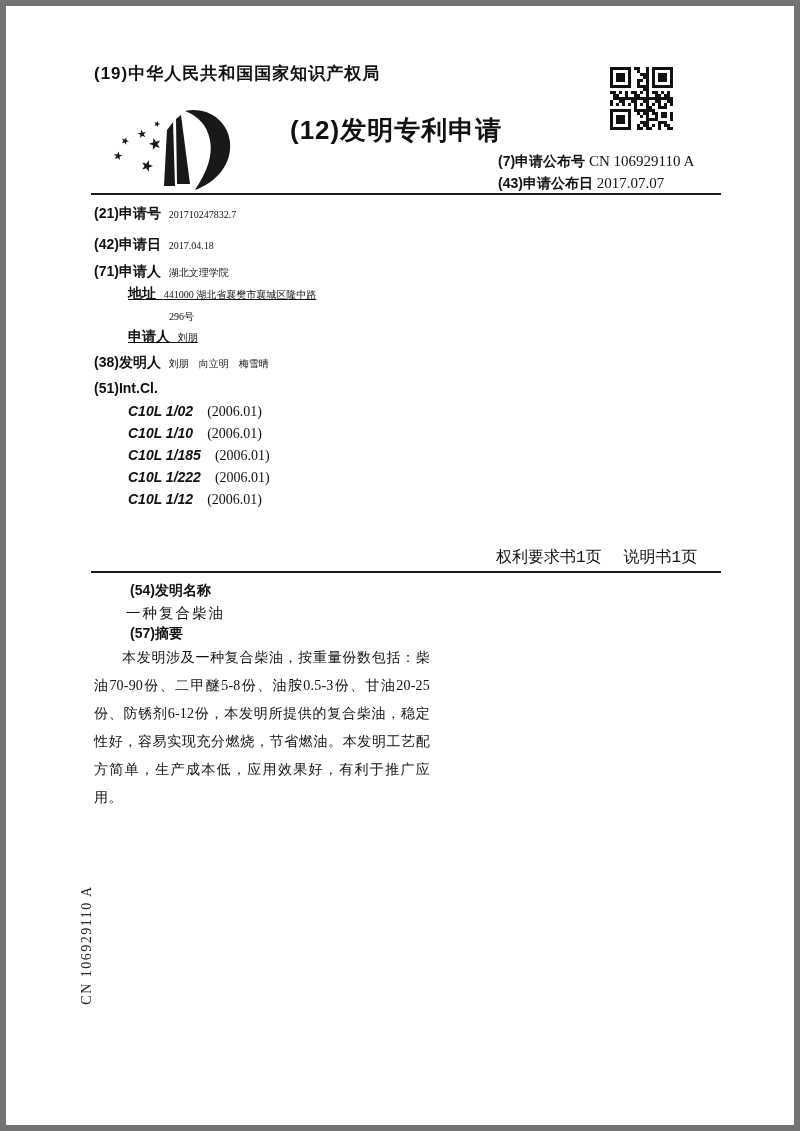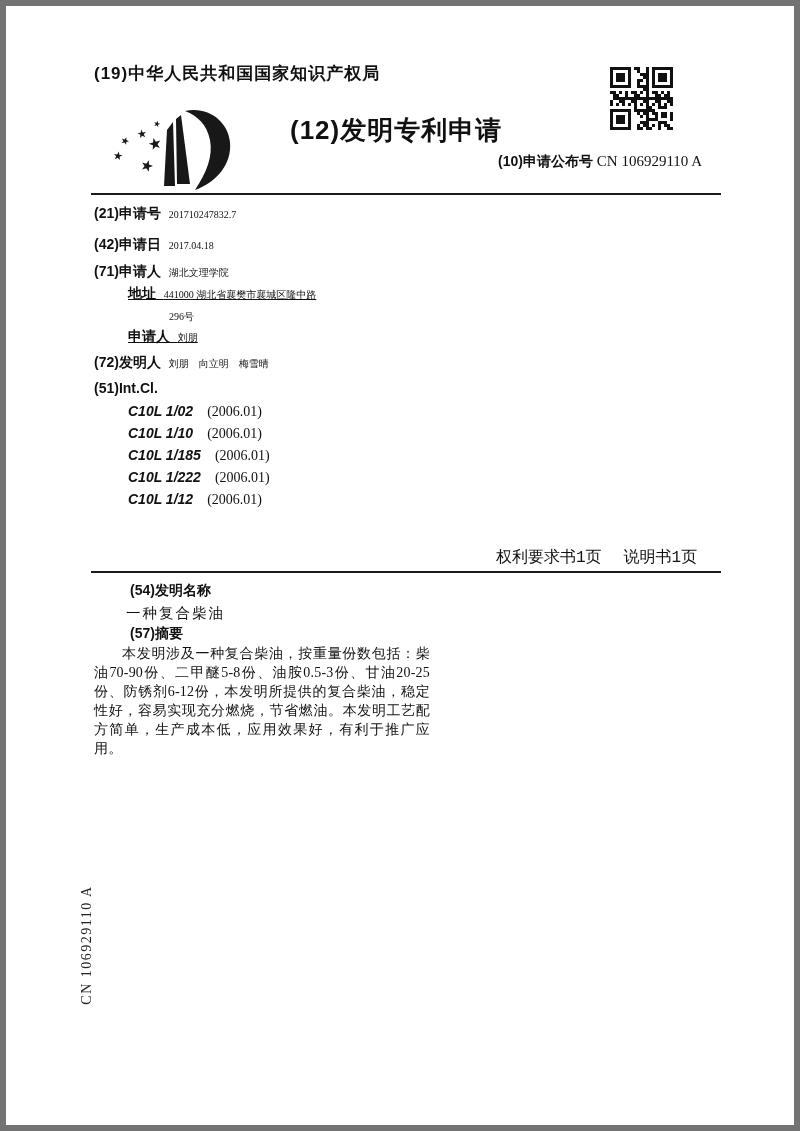--- a/index.html
+++ b/index.html
@@ -77,21 +77,21 @@
   .sec-label{left:88px;font-size:14px;font-weight:bold;white-space:pre;margin-left:36px;}
   .invention-title{
     left:120px;top:598px;
     font-size:14.5px;
     font-family:"Liberation Serif",serif;
     letter-spacing:2px;
   }
   .abstract-text{
     left:88px;top:638px;width:336px;
     font-family:"Liberation Serif",serif;
-    font-size:14px;line-height:19px;
+    font-size:14px;line-height:28px;
     text-align:justify;text-indent:2em;
     letter-spacing:0.2px;
   }
 
   
   .side-code{
     left:17px;top:930px;width:130px;height:18px;
     text-align:center;
     transform:rotate(-90deg);
     font-family:"Liberation Serif",serif;
@@ -286,38 +286,39 @@
           <rect x="36" y="60" width="3" height="3"></rect>
           <rect x="39" y="60" width="3" height="3"></rect>
           <rect x="48" y="60" width="3" height="3"></rect>
           <rect x="57" y="60" width="3" height="3"></rect>
           <rect x="60" y="60" width="3" height="3"></rect>
         </svg>
     </span>
   </div>
 
   <div class="abs pub-block">
-    <div class="pub-row"><span class="pub-label">(10)申请公布号</span><span> </span><span class="pub-value">CN 106929110 A</span></div>
+    <div class="pub-row"><span class="pub-label">(7)申请公布号</span><span> </span><span class="pub-value">CN 106929110 A</span></div>
+    <div class="pub-row"><span class="pub-label">(43)申请公布日</span><span> </span><span class="pub-value">2017.07.07</span></div>
   </div>
 
   <div class="abs rule rule-1"></div>
 
   <div class="abs bib-row" style="top:199px"><span>(21)申请号</span><span>  </span><span class="bib-value">201710247832.7</span></div>
 
   <div class="abs bib-row" style="top:230px"><span>(42)申请日</span><span>  </span><span class="bib-value">2017.04.18</span></div>
 
   <div class="abs bib-row" style="top:257px"><span>(71)申请人</span><span>  </span><span class="bib-value">湖北文理学院</span></div>
 
   <div class="abs bib-row indent-1" style="top:279px"><span>地址</span><span>  </span><span class="bib-value">441000 湖北省襄樊市襄城区隆中路</span></div>
 
   <div class="abs bib-row indent-2" style="top:301px"><span class="bib-value">296号</span></div>
 
   <div class="abs bib-row indent-1" style="top:322px"><span>申请人</span><span>  </span><span class="bib-value">刘朋</span></div>
 
-  <div class="abs bib-row" style="top:348px"><span>(72)发明人</span><span>  </span><span class="bib-value">刘朋　向立明　梅雪晴</span></div>
+  <div class="abs bib-row" style="top:348px"><span>(38)发明人</span><span>  </span><span class="bib-value">刘朋　向立明　梅雪晴</span></div>
 
   <div class="abs bib-row" style="top:374px"><span>(51)Int.Cl.</span></div>
 
   <div class="abs bib-row intcl-row" style="top:397px"><span class="intcl-code">C10L 1/02</span><span class="intcl-ver">(2006.01)</span></div>
   <div class="abs bib-row intcl-row" style="top:419px"><span class="intcl-code">C10L 1/10</span><span class="intcl-ver">(2006.01)</span></div>
   <div class="abs bib-row intcl-row" style="top:441px"><span class="intcl-code">C10L 1/185</span><span class="intcl-ver">(2006.01)</span></div>
   <div class="abs bib-row intcl-row" style="top:463px"><span class="intcl-code">C10L 1/222</span><span class="intcl-ver">(2006.01)</span></div>
   <div class="abs bib-row intcl-row" style="top:485px"><span class="intcl-code">C10L 1/12</span><span class="intcl-ver">(2006.01)</span></div>
 
   <div class="abs pages-info"><span>权利要求书1页</span><span class="gap"></span><span>说明书1页</span></div>

